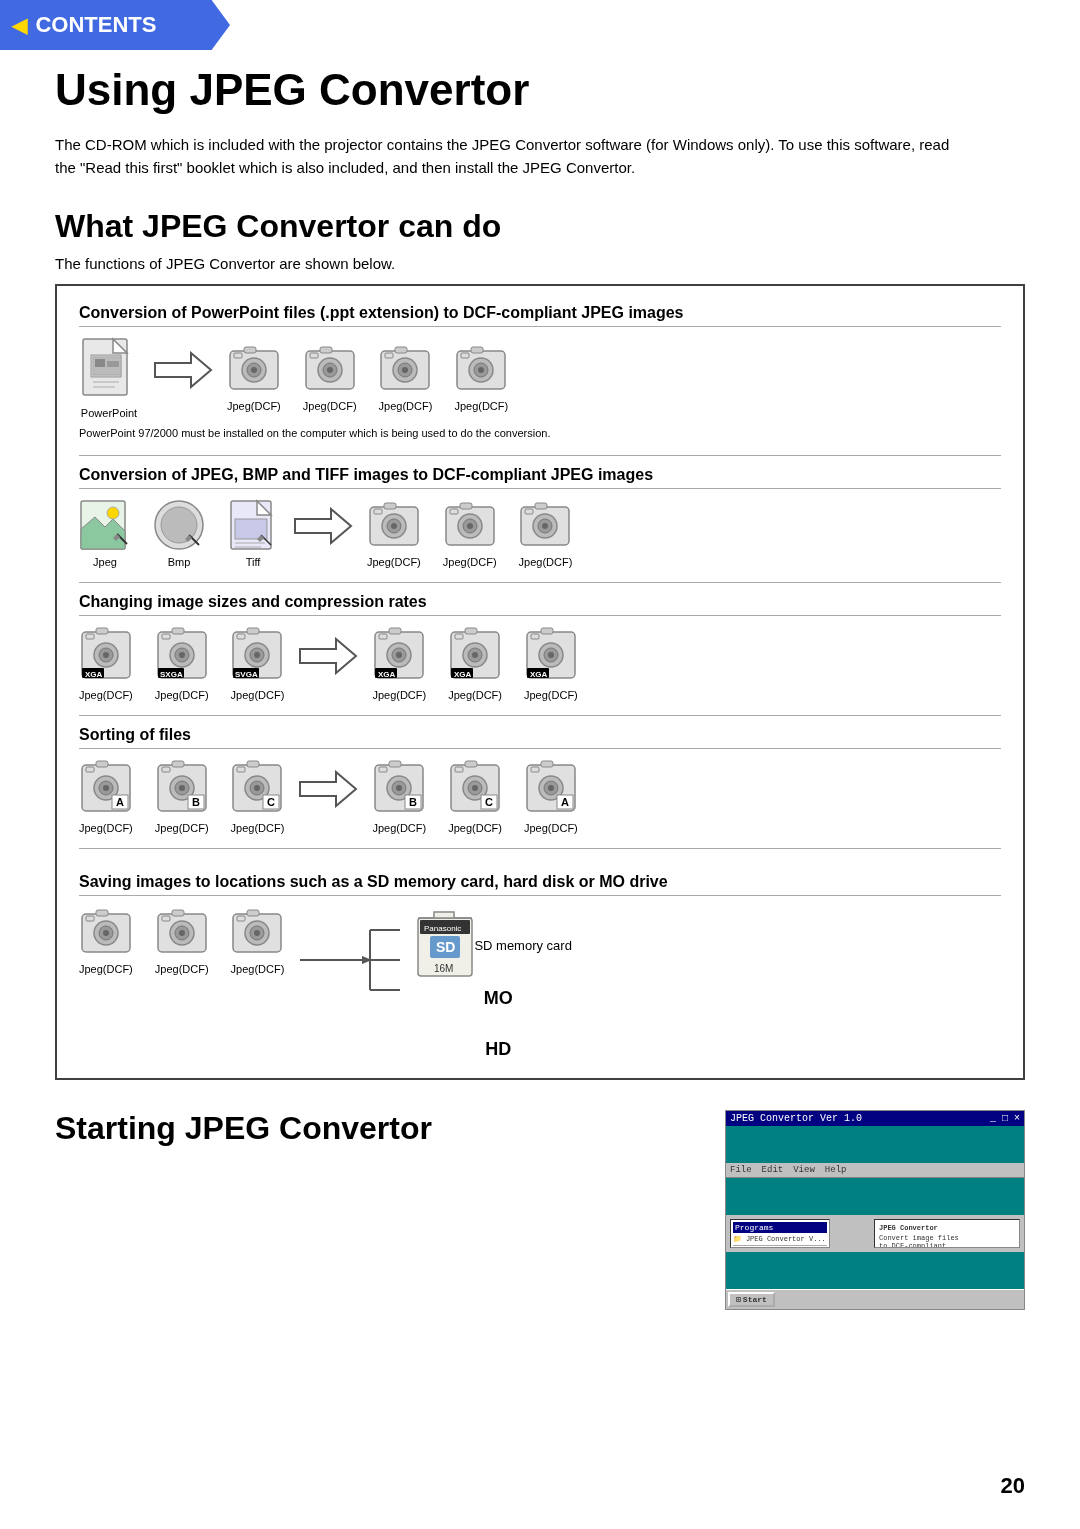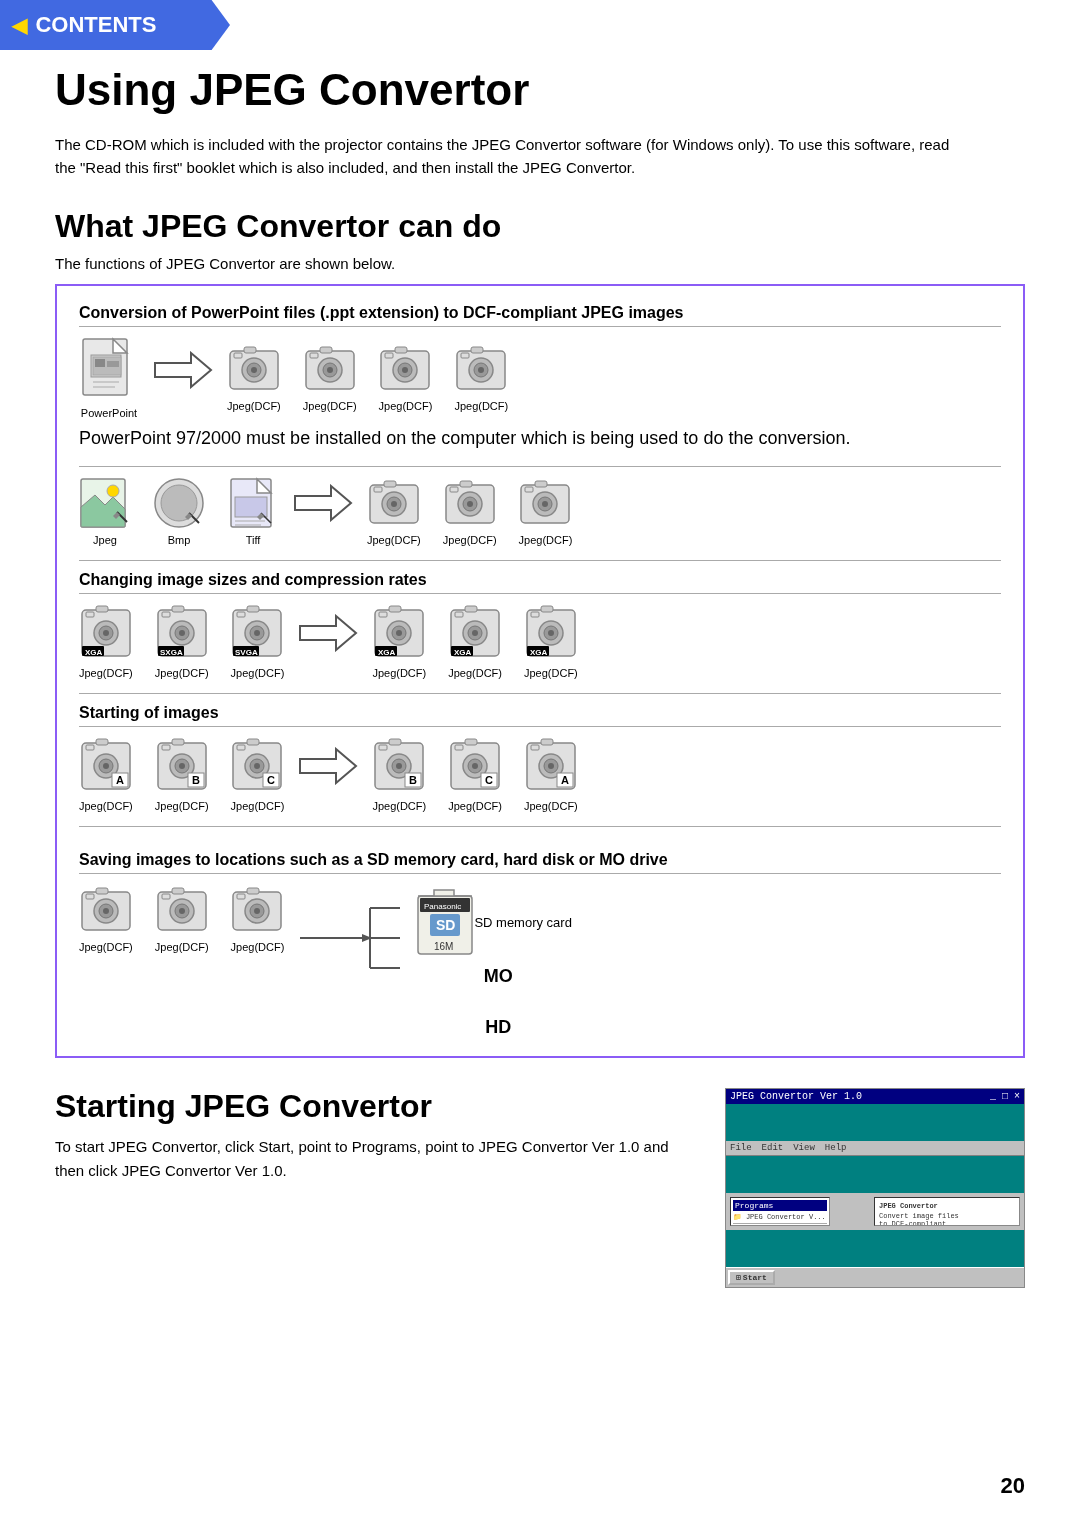--- a/index.html
+++ b/index.html
@@ -56,21 +56,21 @@
       margin-bottom: 10px;
     }
 
     .sub-text {
       font-size: 15px;
       margin-bottom: 12px;
     }
 
     
     .feature-box {
-      border: 2px solid #8b5cf6;
+      border: 2px solid #404040;
       padding: 18px 22px 18px 22px;
       margin-bottom: 30px;
     }
 
     .feature-section {
       margin-bottom: 14px;
     }
 
     .feature-section:last-child {
       margin-bottom: 0;
@@ -111,21 +111,21 @@
     }
 
     .arrow-right-outline {
       width: 60px;
       height: 38px;
       margin: 0 14px;
       margin-bottom: 12px;
     }
 
     .note-text {
-      font-size: 18px;
+      font-size: 11px;
       margin-top: 6px;
       margin-bottom: 8px;
       line-height: 1.5;
     }
 
     .divider-line {
       border: none;
       border-top: 1px solid #aaa;
       margin: 10px 0;
     }
@@ -268,20 +268,23 @@
             <span class="sub-label">Jpeg(DCF)</span>
           </div>
         </div>
       </div>
       <p class="note-text">PowerPoint 97/2000 must be installed on the computer which is being used to do the conversion.</p>
     </div>
 
     <hr class="divider-line">
 
     <div class="feature-section">
+      <div class="feature-header">
+        <span>Conversion of JPEG, BMP and TIFF images to DCF-compliant JPEG images</span>
+      </div>
       <div class="diagram-row">
 
         <div class="diagram-icons">
 
           <div class="icon-group">
             <svg width="52" height="52" viewBox="0 0 52 52">
               <rect x="2" y="2" width="44" height="48" rx="2" fill="#e8f4e8" stroke="#888" stroke-width="1.5"></rect>
               <polygon points="2,30 16,18 26,28 34,20 46,32 46,50 2,50" fill="#8bc8a0" stroke="#888" stroke-width="1"></polygon>
               <circle cx="34" cy="14" r="6" fill="#ffd700" stroke="#aaa" stroke-width="1"></circle>
 
@@ -466,21 +469,21 @@
             <span class="sub-label">Jpeg(DCF)</span>
           </div>
         </div>
       </div>
     </div>
 
     <hr class="divider-line">
 
     <div class="feature-section">
       <div class="feature-header">
-        <span>Starting of images</span>
+        <span>Sorting of files</span>
       </div>
       <div class="diagram-row">
         <div class="diagram-icons">
 
           <div class="icon-group">
             <svg width="52" height="58" viewBox="0 0 52 58">
               <rect x="2" y="6" width="48" height="46" rx="4" fill="#e0e0e0" stroke="#888" stroke-width="1.5"></rect>
               <circle cx="26" cy="29" r="12" fill="#bbb" stroke="#888" stroke-width="1.5"></circle>
               <circle cx="26" cy="29" r="7" fill="#999" stroke="#777" stroke-width="1"></circle>
               <circle cx="26" cy="29" r="3" fill="#666"></circle>
@@ -658,21 +661,20 @@
           </div>
         </div>
       </div>
     </div>
 
   </div>
 
   <div class="starting-section">
     <div class="starting-text">
       <h2 class="section-title">Starting JPEG Convertor</h2>
-      <p style="font-size:15px; line-height:1.6; margin-top: 10px;">To start JPEG Convertor, click Start, point to Programs, point to JPEG Convertor Ver 1.0 and then click JPEG Convertor Ver 1.0.</p>
     </div>
 
     <div class="starting-screenshot">
       <div style="width:100%; height:100%; display:flex; flex-direction:column; background:#008080; font-family: 'Courier New', monospace; gap: 37px;">
 
         <div style="background:#000080; color:#fff; font-size:10px; padding:2px 4px; display:flex; justify-content:space-between; align-items:center;">
           <span>JPEG Convertor Ver 1.0</span>
           <span>_ □ ×</span>
         </div>
 

